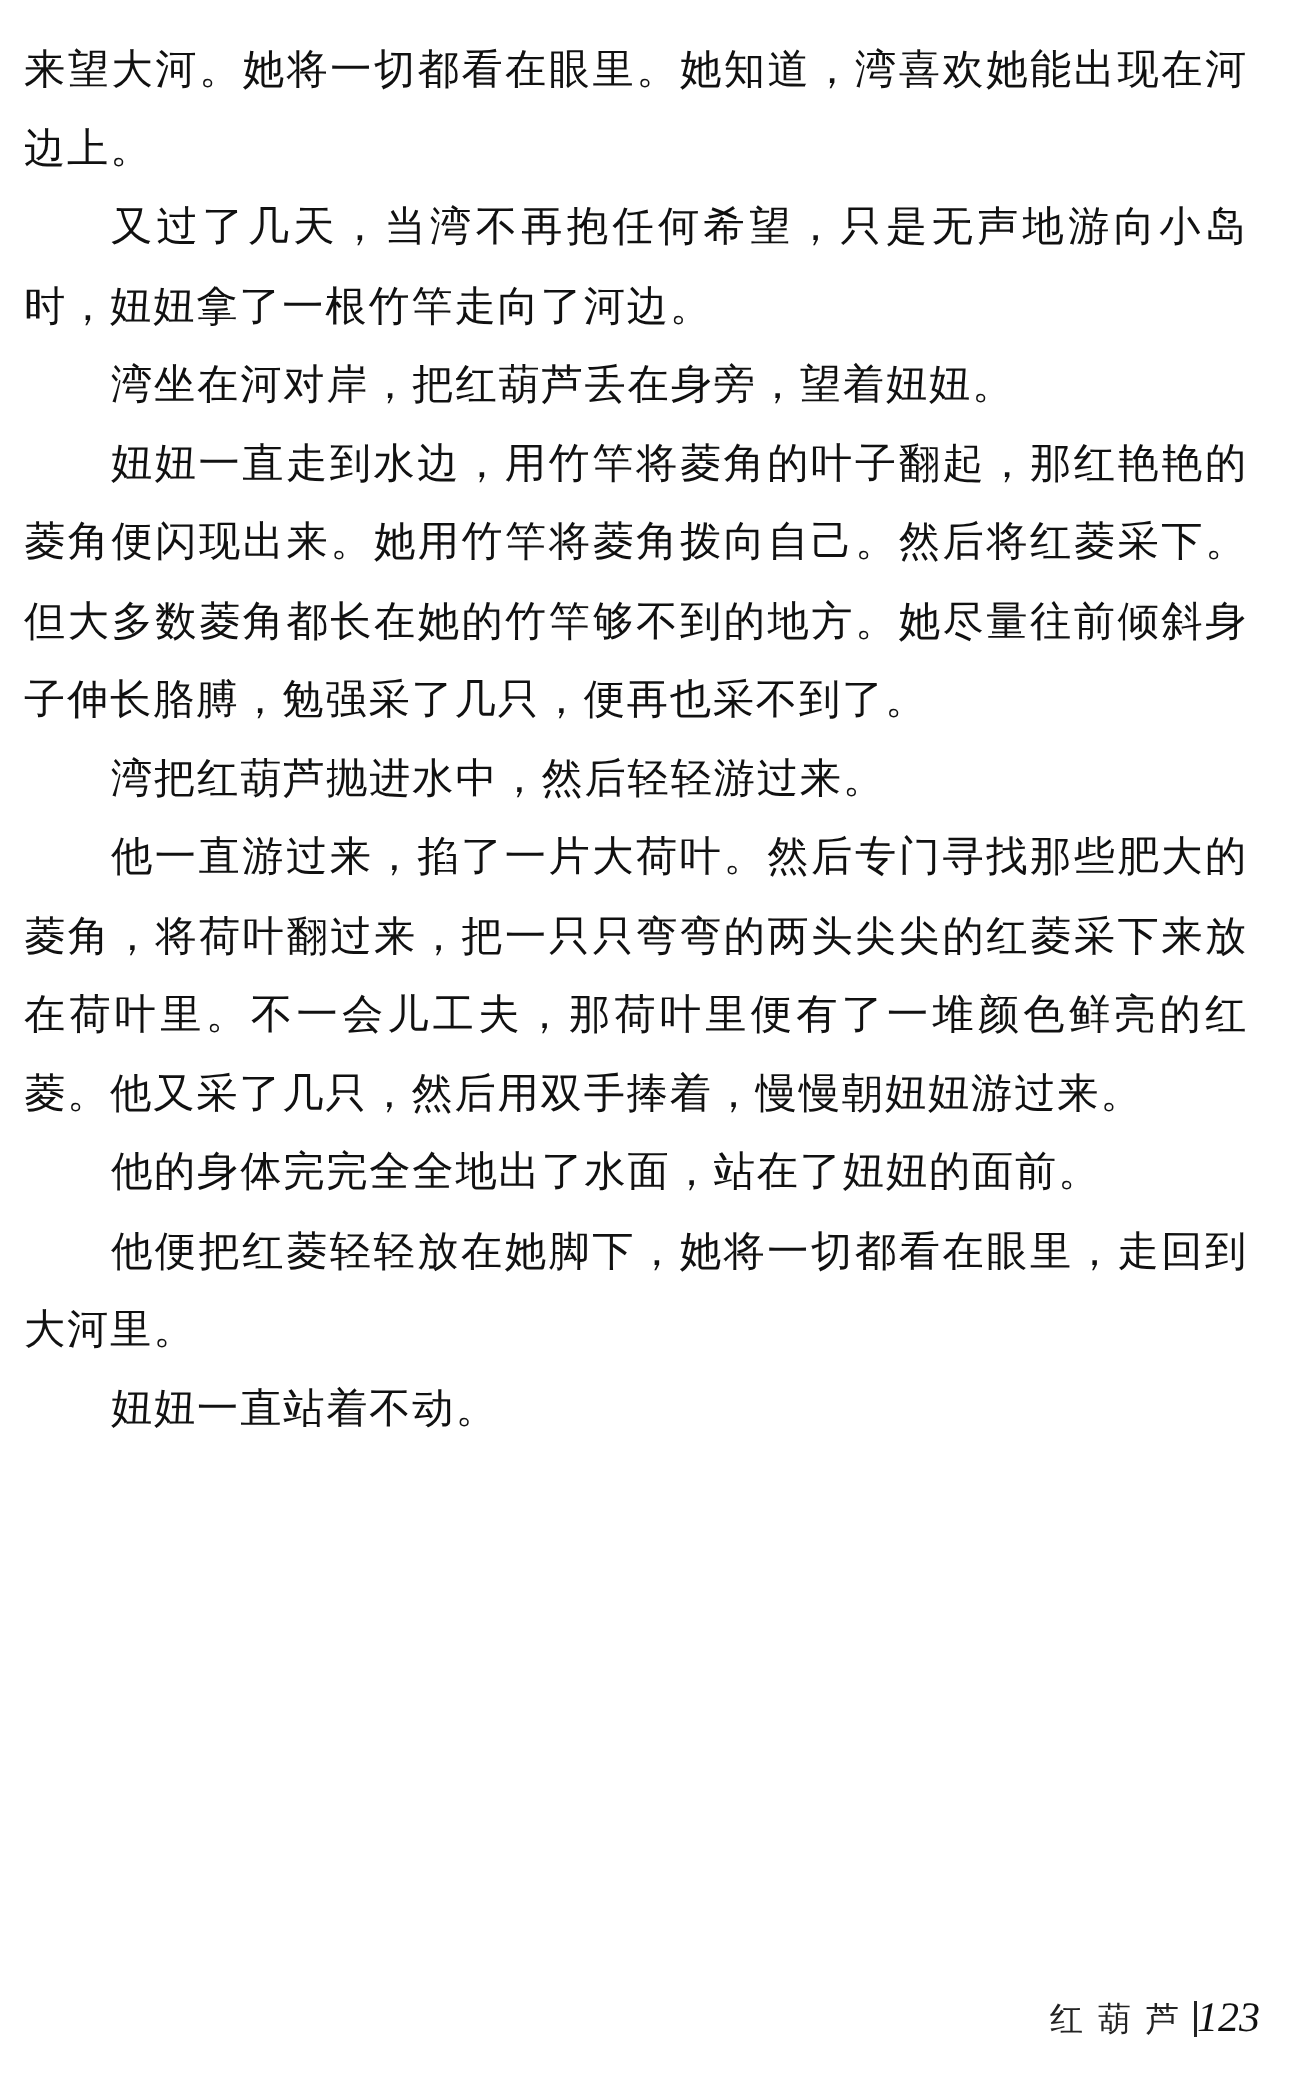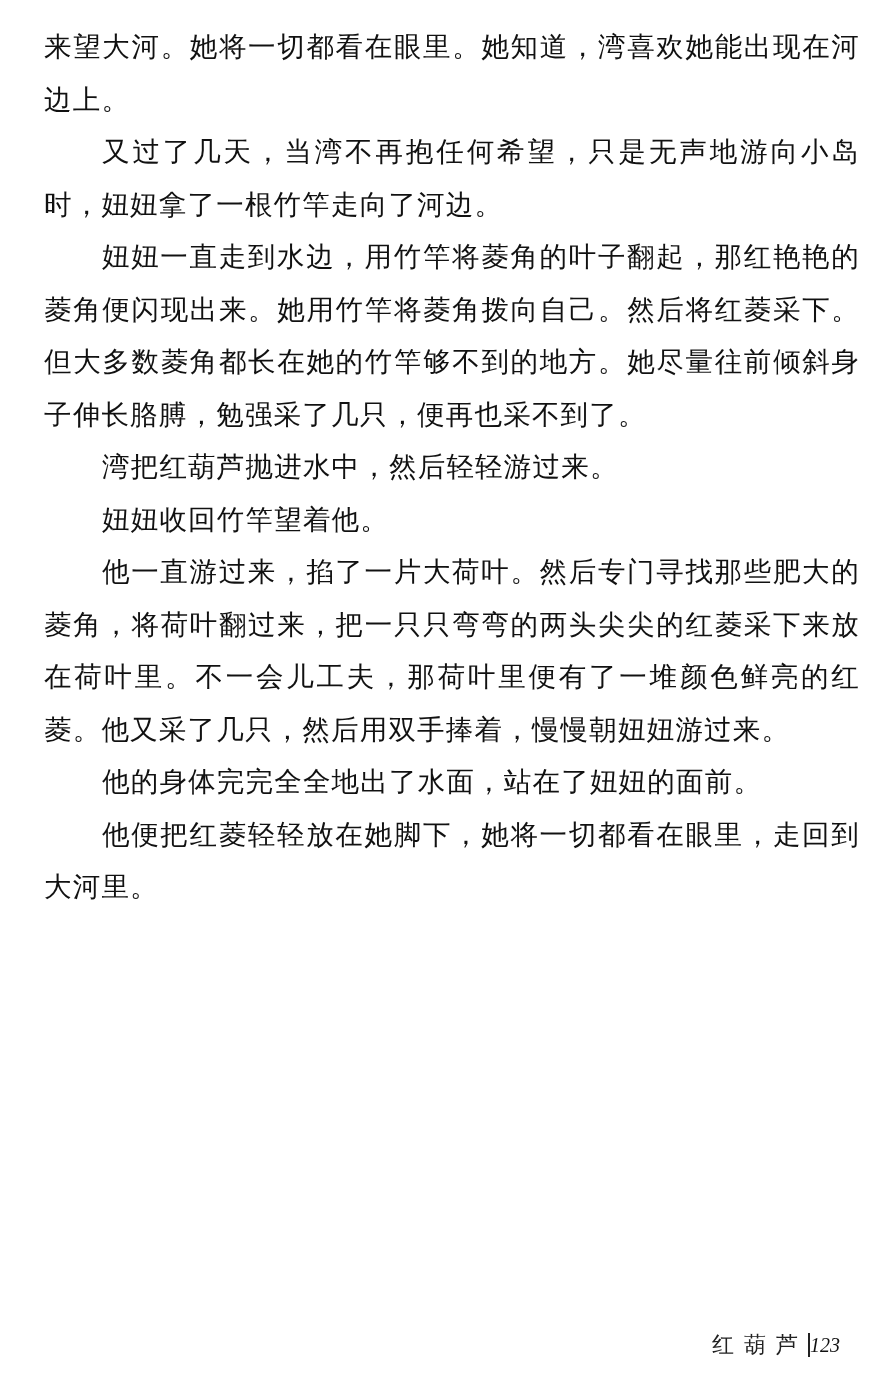--- a/index.html
+++ b/index.html
@@ -10,21 +10,21 @@
   body {
     width: 872px;
     height: 1391px;
     position: relative;
     overflow: hidden;
     font-family: "DejaVu Serif", "Liberation Serif", serif;
     color: #111111;
   }
   .page {
     position: absolute;
-    left: 44px;
+    left: 16px;
     top: 20px;
     width: 816px;
   }
   .para {
     margin: 0;
     font-size: 27.5px;
     line-height: 52.5px;
     letter-spacing: 1.2px;
     text-align: justify;
     text-align-last: left;
@@ -49,35 +49,36 @@
   }
   .footer-divider {
     width: 2px;
     height: 24px;
     background: #222222;
     display: inline-block;
   }
   .footer-page {
     font-family: "Liberation Serif", "DejaVu Serif", serif;
     font-style: italic;
-    font-size: 20px;
+    font-size: 28px;
     color: #111111;
   }
 </style>
 </head>
 <body>
 
 <div class="page">
   <p class="para">来望大河。她将一切都看在眼里。她知道，湾喜欢她能出现在河边上。</p>
   <p class="para indent">又过了几天，当湾不再抱任何希望，只是无声地游向小岛时，妞妞拿了一根竹竿走向了河边。</p>
+  <p class="para indent">湾坐在河对岸，把红葫芦丢在身旁，望着妞妞。</p>
   <p class="para indent">妞妞一直走到水边，用竹竿将菱角的叶子翻起，那红艳艳的菱角便闪现出来。她用竹竿将菱角拨向自己。然后将红菱采下。但大多数菱角都长在她的竹竿够不到的地方。她尽量往前倾斜身子伸长胳膊，勉强采了几只，便再也采不到了。</p>
   <p class="para indent">湾把红葫芦抛进水中，然后轻轻游过来。</p>
-  <p class="para indent">妞妞收回竹竿望着他。</p>
   <p class="para indent">他一直游过来，掐了一片大荷叶。然后专门寻找那些肥大的菱角，将荷叶翻过来，把一只只弯弯的两头尖尖的红菱采下来放在荷叶里。不一会儿工夫，那荷叶里便有了一堆颜色鲜亮的红菱。他又采了几只，然后用双手捧着，慢慢朝妞妞游过来。</p>
   <p class="para indent">他的身体完完全全地出了水面，站在了妞妞的面前。</p>
   <p class="para indent">他便把红菱轻轻放在她脚下，她将一切都看在眼里，走回到大河里。</p>
+  <p class="para indent">妞妞一直站着不动。</p>
 </div>
 
 <div class="footer">
   <span class="footer-title">红葫芦</span>
   <span class="footer-divider"></span>
   <span class="footer-page">123</span>
 </div>
 
 </body></html>

